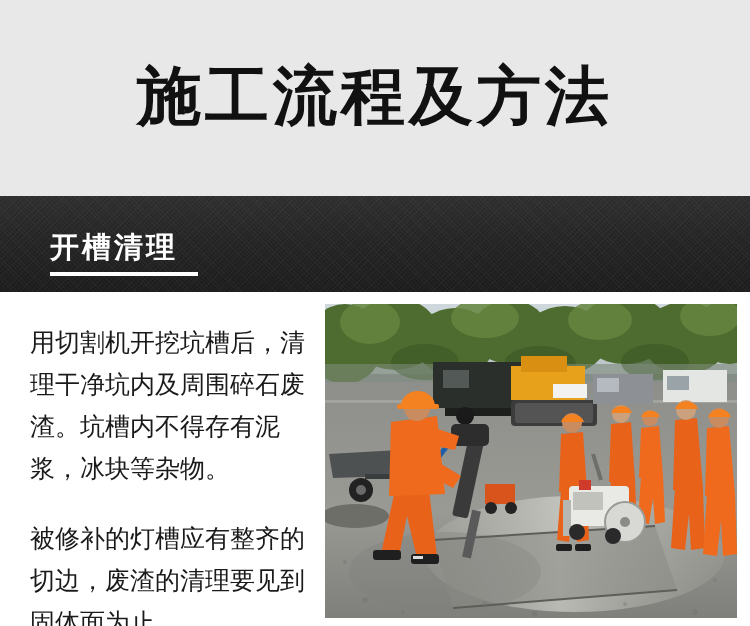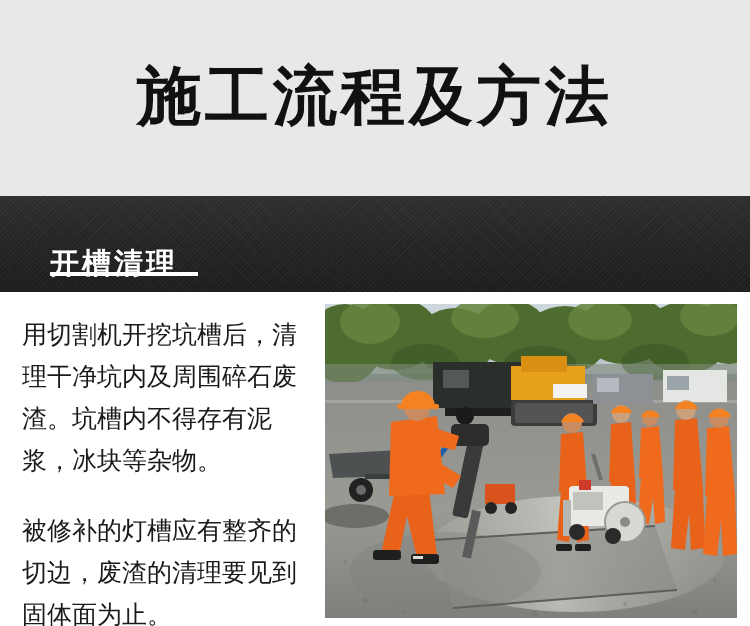--- a/index.html
+++ b/index.html
@@ -63,21 +63,20 @@
   }
   .section-heading {
     position: absolute;
     left: 50px;
     top: 228px;
     font-family: "DejaVu Sans", sans-serif;
     font-weight: bold;
     font-size: 29px;
     letter-spacing: 3px;
     color: #ffffff;
-    margin-top: 16px;
   }
   .heading-underline {
     position: absolute;
     left: 50px;
     top: 272px;
     width: 148px;
     height: 4px;
     background: #ffffff;
   }
 
@@ -96,21 +95,21 @@
     left: 18px;
     top: 18px;
     width: 300px;
   }
   .para {
     font-family: "DejaVu Sans", sans-serif;
     font-size: 25px;
     line-height: 42px;
     color: #1a1a1a;
     letter-spacing: 0px;
-    margin: 4px;
+    margin: 12px;
   }
   .para + .para {
     margin-top: 28px;
   }
 
   
   .photo {
     position: absolute;
     left: 325px;
     top: 12px;

